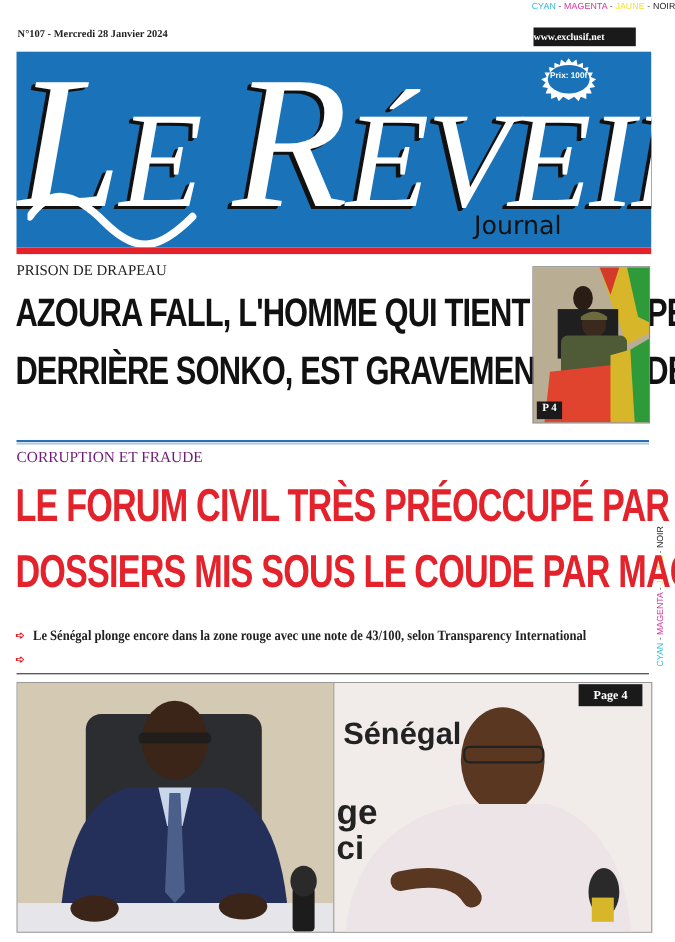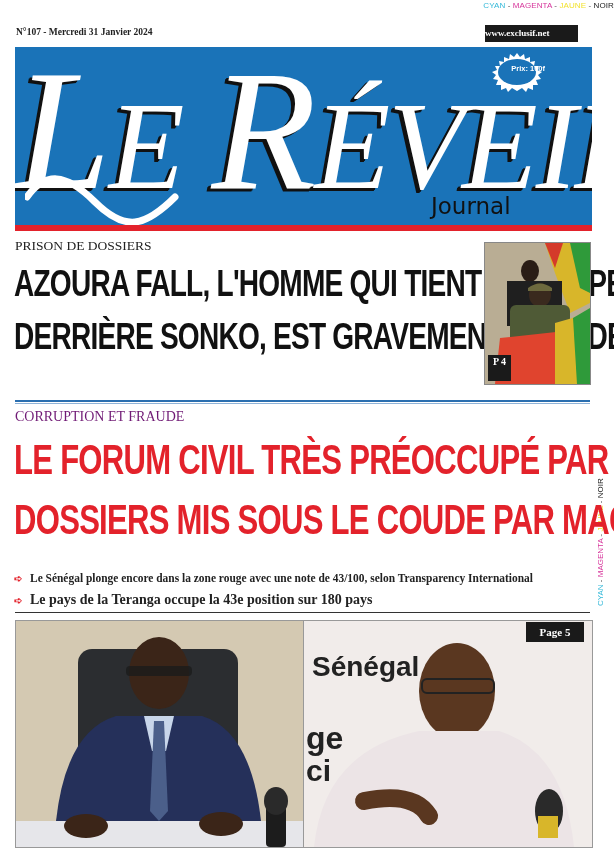--- a/index.html
+++ b/index.html
@@ -21,27 +21,27 @@
     .website { left: 485px; top: 25px; width: 93px; height: 17px; background: #1a1a1a; color: #fff; font-size: 9px; font-weight: bold; text-align: left; line-height: 17px; }
 
     
     .masthead { left: 15px; top: 47px; width: 577px; height: 178px; background: #1a73b8; overflow: hidden; }
     .masthead-redline { left: 15px; top: 225px; width: 577px; height: 6px; background: #e3222b; }
     .mast-title { position: absolute; left: 0; top: 8px; width: 577px; font-family: "Liberation Serif", serif; font-style: italic; color: #ffffff; font-size: 124px; line-height: 150px; letter-spacing: -2px; text-shadow: -3px 2px 0 #111, -4px 3px 0 #111; white-space: nowrap; }
     .mast-title .big { font-size: 172px; }
     .mast-swoosh { position: absolute; left: 10px; top: 120px; }
     .journal { position: absolute; left: 416px; top: 146px; color: #111; font-family: "DejaVu Sans", sans-serif; font-size: 23px; }
     .price { position: absolute; left: 474px; top: 5px; width: 56px; height: 40px; }
-    .price-text { position: absolute; left: 474px; top: 17px; width: 56px; text-align: right; color: #fff; font-family: "Liberation Sans", sans-serif; font-size: 7.5px; font-weight: bold; }
+    .price-text { position: absolute; left: 474px; top: 17px; width: 56px; text-align: center; color: #fff; font-family: "Liberation Sans", sans-serif; font-size: 7.5px; font-weight: bold; }
 
     
     .kicker1 { left: 15px; top: 238px; font-size: 13.5px; color: #222; }
     .headline1 { left: 14px; top: 257px; width: 470px; font-family: "Liberation Sans", sans-serif; font-weight: bold; color: #111; font-size: 36px; line-height: 53px; letter-spacing: -1px; transform: scaleX(0.78); transform-origin: 0 0; white-space: nowrap; }
     .photo1 { left: 484px; top: 242px; width: 105px; height: 141px; overflow: hidden; border: 1px solid #888; background: linear-gradient(180deg, #cbb89c 0%, #a9a087 35%, #7a7a6a 70%, #5f6a55 100%); }
-    .p4-badge { position: absolute; left: 3px; bottom: 3px; width: 23px; height: 26px; background: #1a1a1a; color: #fff; font-size: 10px; font-weight: bold; text-align: center; line-height: 14px; }
+    .p4-badge { position: absolute; left: 3px; bottom: 3px; width: 23px; height: 16px; background: #1a1a1a; color: #fff; font-size: 10px; font-weight: bold; text-align: center; line-height: 14px; }
 
     
     .sep-blue { left: 15px; top: 400px; width: 575px; height: 2px; background: #2b6fb0; }
     .sep-blue2 { left: 15px; top: 403px; width: 575px; height: 1px; background: #8fb3d8; }
 
     
     .kicker2 { left: 15px; top: 409px; font-size: 14px; color: #701a75; }
     .headline2 { left: 14px; top: 430px; width: 575px; font-family: "Liberation Sans", sans-serif; font-weight: bold; color: #e3222b; font-size: 42px; line-height: 60px; letter-spacing: -1px; transform: scaleX(0.74); transform-origin: 0 0; white-space: nowrap; }
 
     .bullets { left: 14px; top: 567px; width: 590px; }
@@ -60,40 +60,40 @@
 <body>
 
 <div class="abs cmyk-top">
   <span class="c-cyan">CYAN</span><span class="c-sep"> - </span><span class="c-magenta">MAGENTA</span><span class="c-sep"> - </span><span class="c-jaune">JAUNE</span><span class="c-sep"> - </span><span class="c-noir">NOIR</span>
 </div>
 
 <div class="abs cmyk-side">
   <span class="c-cyan">CYAN</span><span class="c-sep"> - </span><span class="c-magenta">MAGENTA</span><span class="c-sep"> - </span><span class="c-jaune">JAUNE</span><span class="c-sep"> - </span><span class="c-noir">NOIR</span>
 </div>
 
-<div class="abs issue">N°107 - Mercredi 31 Janvier 2024</div>
+<div class="abs issue">N°107 - Mercredi 28 Janvier 2024</div>
 <div class="abs website">www.exclusif.net</div>
 
 <div class="abs masthead">
   <div class="mast-title">
     <span class="big">L</span><span>E </span><span class="big">R</span><span>ÉVEIL</span>
   </div>
   <svg class="mast-swoosh" width="200" height="60" viewBox="0 0 200 60">
     <path d="M2 30 C 20 5, 40 5, 70 35 S 120 60, 150 30" stroke="#fff" stroke-width="7" fill="none" stroke-linecap="round"></path>
   </svg>
   <svg class="price" viewBox="0 0 56 40">
     <polygon points="28,1 31,5 35,2 36,7 41,5 41,10 46,9 45,14 50,14 48,18 53,20 49,23 52,27 47,28 49,33 44,33 44,38 39,36 37,40 33,36 28,39 23,36 19,40 17,36 12,38 12,33 7,33 9,28 4,27 7,23 3,20 8,18 6,14 11,14 10,9 15,10 15,5 20,7 21,2 25,5" fill="#fff"></polygon>
     <ellipse cx="28" cy="20" rx="19" ry="13" fill="#1a73b8"></ellipse>
   </svg>
   <div class="price-text">Prix: 100f</div>
   <div class="journal">Journal</div>
 </div>
 <div class="abs masthead-redline"></div>
 
-<div class="abs kicker1">PRISON DE DOSSIERS</div>
+<div class="abs kicker1">PRISON DE DRAPEAU</div>
 <div class="abs headline1">
   <div>AZOURA FALL, L'HOMME QUI TIENT LE DRAPEAU</div>
   <div>DERRIÈRE SONKO, EST GRAVEMENT MALADE</div>
 </div>
 <div class="abs photo1">
   <svg width="105" height="141" viewBox="0 0 105 141">
     <rect x="0" y="0" width="105" height="141" fill="#b9ad94"></rect>
     <polygon points="60,0 105,0 105,60 85,70 70,30" fill="#d8b62a"></polygon>
     <polygon points="85,0 105,0 105,50 95,45" fill="#2f9a3a"></polygon>
     <polygon points="60,0 78,0 70,25" fill="#d43a2a"></polygon>
@@ -118,21 +118,20 @@
   <div>DOSSIERS MIS SOUS LE COUDE PAR MACKY</div>
 </div>
 
 <div class="abs bullets">
   <div class="bullet b1">
     <span class="arrow">➪</span>
     <span class="txt">Le Sénégal plonge encore dans la zone rouge avec une note de 43/100, selon Transparency International</span>
   </div>
   <div class="bullet b2">
     <span class="arrow">➪</span>
-    <span class="txt">Le pays de la Teranga occupe la 43e position sur 180 pays</span>
   </div>
 </div>
 <div class="abs rule-bottom"></div>
 
 <div class="abs photo2">
   <svg width="287" height="226" viewBox="0 0 287 226">
     <rect x="0" y="0" width="287" height="226" fill="#d4c9b2"></rect>
     <rect x="62" y="28" width="160" height="150" rx="14" fill="#2b2d30"></rect>
     <ellipse cx="143" cy="52" rx="30" ry="36" fill="#3b2518"></ellipse>
     <rect x="110" y="45" width="66" height="10" rx="4" fill="#1c1c1c" opacity="0.8"></rect>
@@ -152,14 +151,14 @@
     <text x="8" y="55" font-family="Liberation Sans, sans-serif" font-weight="bold" font-size="28" fill="#222">Sénégal</text>
     <text x="2" y="128" font-family="Liberation Sans, sans-serif" font-weight="bold" font-size="32" fill="#222">ge</text>
     <text x="2" y="160" font-family="Liberation Sans, sans-serif" font-weight="bold" font-size="30" fill="#222">ci</text>
     <ellipse cx="153" cy="70" rx="38" ry="48" fill="#5a3720"></ellipse>
     <rect x="118" y="58" width="72" height="14" rx="5" fill="none" stroke="#222" stroke-width="2"></rect>
     <path d="M10 226 Q20 130 115 110 L195 110 Q260 130 270 226 Z" fill="#ece4e6"></path>
     <path d="M60 180 Q110 170 125 195" stroke="#5a3720" stroke-width="18" fill="none" stroke-linecap="round"></path>
     <ellipse cx="245" cy="190" rx="14" ry="22" fill="#2a2a2a"></ellipse>
     <rect x="234" y="195" width="20" height="22" fill="#d8b62a"></rect>
   </svg>
-  <div class="page4-badge">Page 5</div>
+  <div class="page4-badge">Page 4</div>
 </div>
 
 </body></html>

